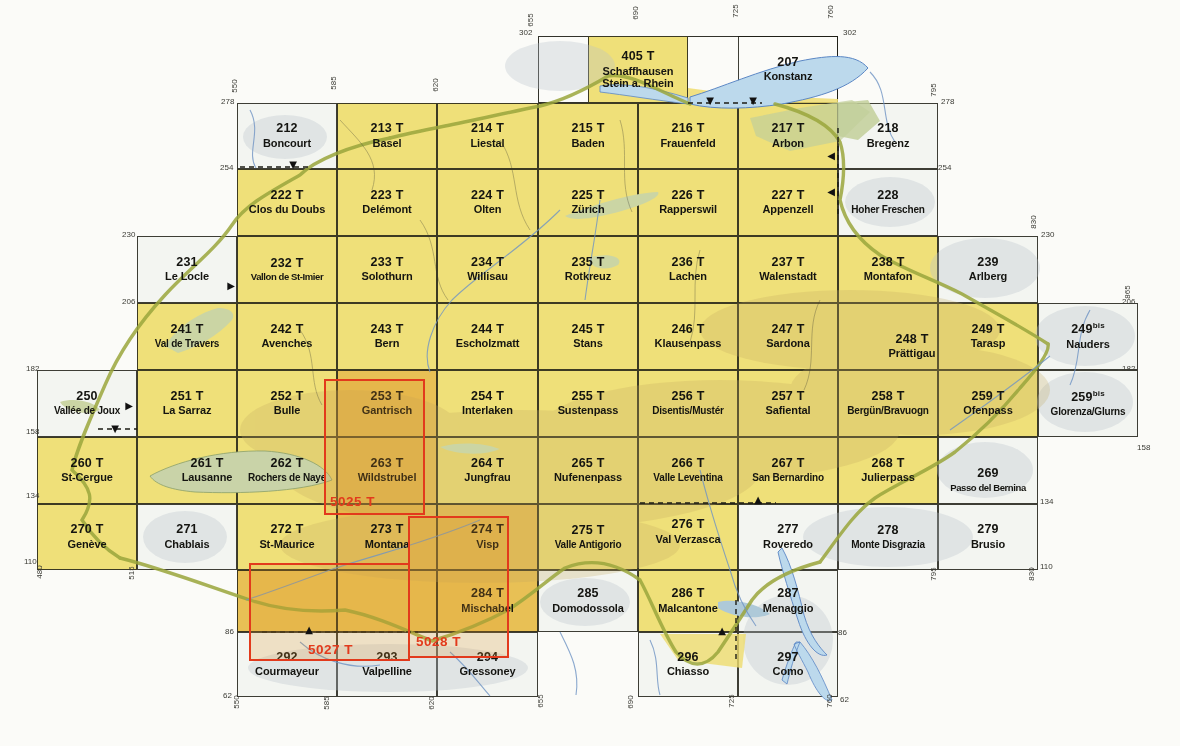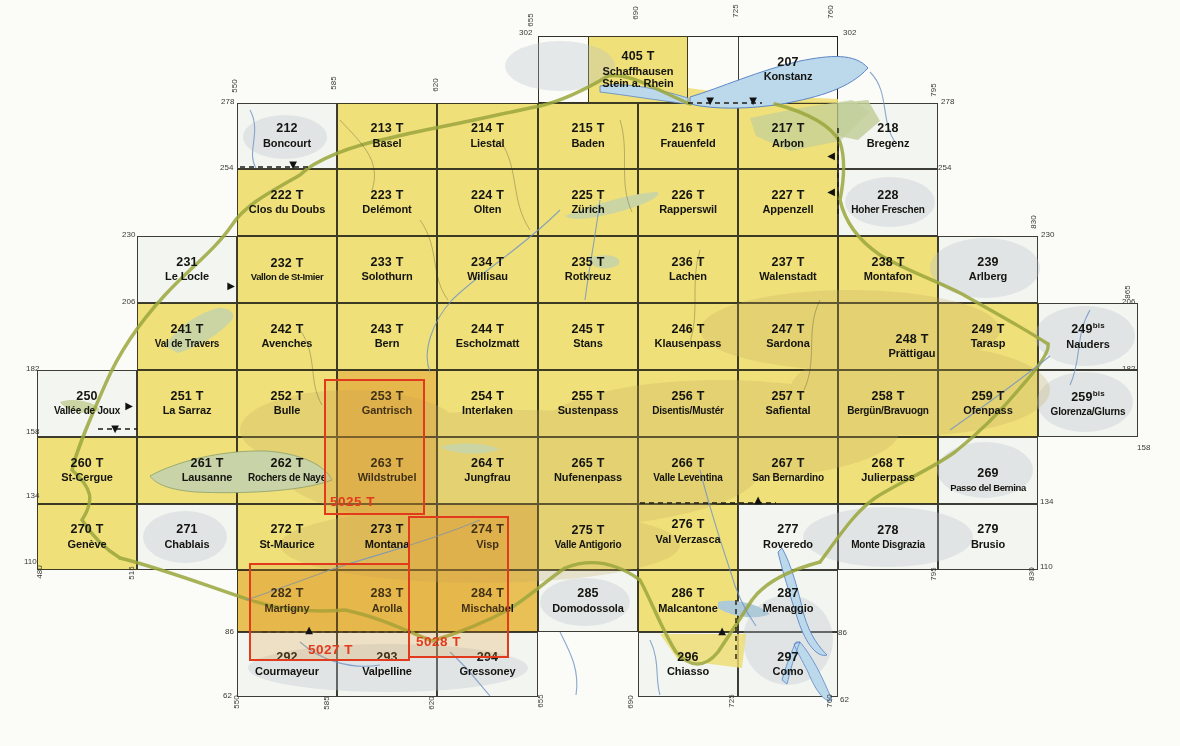--- a/index.html
+++ b/index.html
@@ -463,28 +463,20 @@
         <div class="nm">Roveredo</div>
       </div>
       <div class="clabel" style="left: 838px; top: 504px; width: 100px; height: 66px;">
         <div class="num">278</div>
         <div class="nm long">Monte Disgrazia</div>
       </div>
       <div class="clabel" style="left: 938px; top: 504px; width: 100px; height: 66px;">
         <div class="num">279</div>
         <div class="nm">Brusio</div>
       </div>
-      <div class="clabel" style="left: 237px; top: 570px; width: 100px; height: 62px;">
-        <div class="num">282 T</div>
-        <div class="nm">Martigny</div>
-      </div>
-      <div class="clabel" style="left: 337px; top: 570px; width: 100px; height: 62px;">
-        <div class="num">283 T</div>
-        <div class="nm">Arolla</div>
-      </div>
       <div class="clabel" style="left: 437px; top: 570px; width: 101px; height: 62px;">
         <div class="num">284 T</div>
         <div class="nm">Mischabel</div>
       </div>
       <div class="clabel" style="left: 538px; top: 570px; width: 100px; height: 62px;">
         <div class="num">285</div>
         <div class="nm">Domodossola</div>
       </div>
       <div class="clabel" style="left: 638px; top: 570px; width: 100px; height: 62px;">
         <div class="num">286 T</div>

